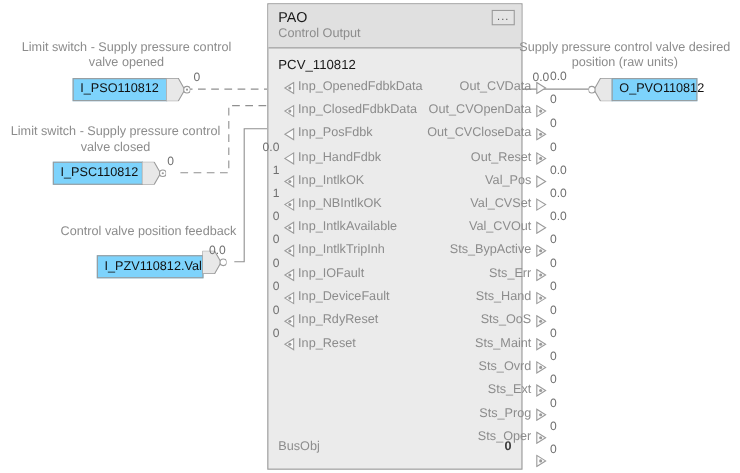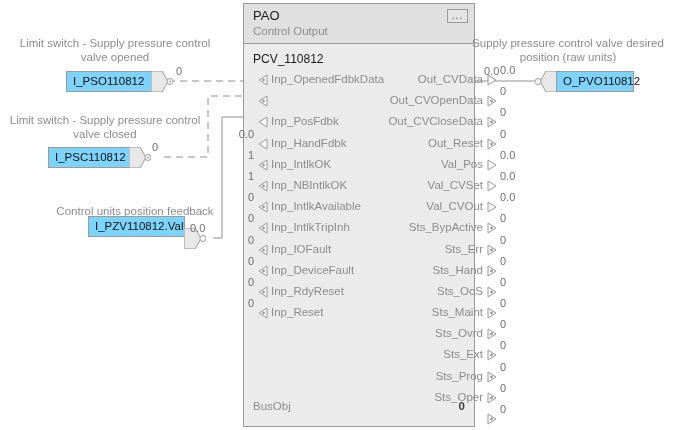--- a/index.html
+++ b/index.html
@@ -155,20 +155,21 @@
         </span>
         <span class="pin-out-label">Out_CVData</span>
         <span class="conn" style="right: -6px; top: 4px;">
           <svg width="12" height="12">
             <path d="M1,1 L9,6 L1,11 Z" fill="#fbfbfb" stroke="#9a9a9a" stroke-width="1"></path>
           </svg>
         </span>
         <div class="val" style="position: absolute; right: -48px; top: -6px; width: 40px; text-align: left;">0.0</div>
       </div>
       <div class="pinrow">
+        <span class="pin-in-label">Inp_ClosedFdbkData</span>
         <span class="conn" style="left: -6px; top: 4px;">
           <svg width="12" height="12">
             <path d="M11,1 L3,6 L11,11 Z" fill="#fbfbfb" stroke="#9a9a9a" stroke-width="1"></path>
             <circle cx="7.5" cy="6" r="1.4" fill="#9a9a9a"></circle>
           </svg>
         </span>
         <span class="pin-out-label">Out_CVOpenData</span>
         <span class="conn" style="right: -6px; top: 4px;">
           <svg width="12" height="12">
             <path d="M1,1 L9,6 L1,11 Z" fill="#fbfbfb" stroke="#9a9a9a" stroke-width="1"></path>
@@ -425,22 +426,22 @@
 <div class="tagbox" style="left:48px;top:147px;width:82px;">I_PSC110812</div>
 <div class="tagflag" style="left:129px;top:147px;">
   <svg width="22" height="21">
       <path d="M0,0 L11,0 L17,10.5 L11,21 L0,21 Z" fill="#e8e8e8" stroke="#9a9a9a" stroke-width="1"></path>
       <circle cx="19" cy="10.5" r="3" fill="#ffffff" stroke="#9a9a9a" stroke-width="1"></circle>
       <circle cx="19" cy="10.5" r="1" fill="#9a9a9a"></circle>
     </svg>
 </div>
 <div class="val" style="left:152px;top:141px;">0</div>
 
-<div class="note" style="left:30px;top:204px;width:210px;">Control units position feedback</div>
-<div class="tagbox" style="left:88px;top:216px;width:97px;">I_PZV110812.Val</div>
+<div class="note" style="left:30px;top:204px;width:210px;">Control valve position feedback</div>
+<div class="tagbox" style="left:88px;top:232px;width:97px;">I_PZV110812.Val</div>
 <div class="tagflag" style="left:184px;top:228px;">
   <svg width="22" height="21">
       <path d="M0,0 L11,0 L17,10.5 L11,21 L0,21 Z" fill="#e8e8e8" stroke="#9a9a9a" stroke-width="1"></path>
       <circle cx="19" cy="10.5" r="3" fill="#ffffff" stroke="#9a9a9a" stroke-width="1"></circle>
     </svg>
 </div>
 <div class="val" style="left:190px;top:222px;">0.0</div>
 
 <div class="note" style="left:463px;top:36px;width:210px;">Supply pressure control valve desired
 position (raw units)</div>

